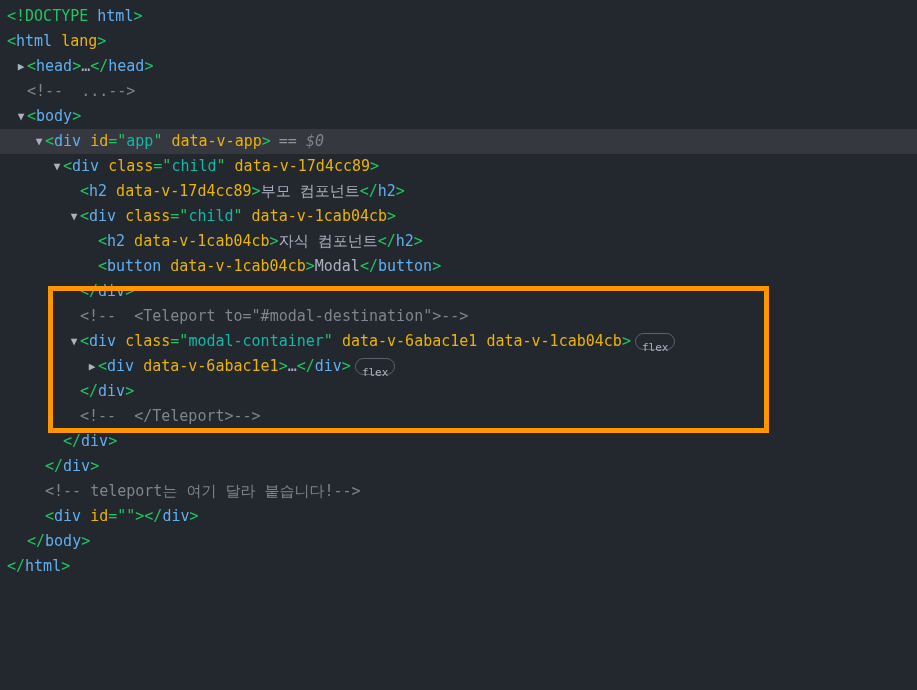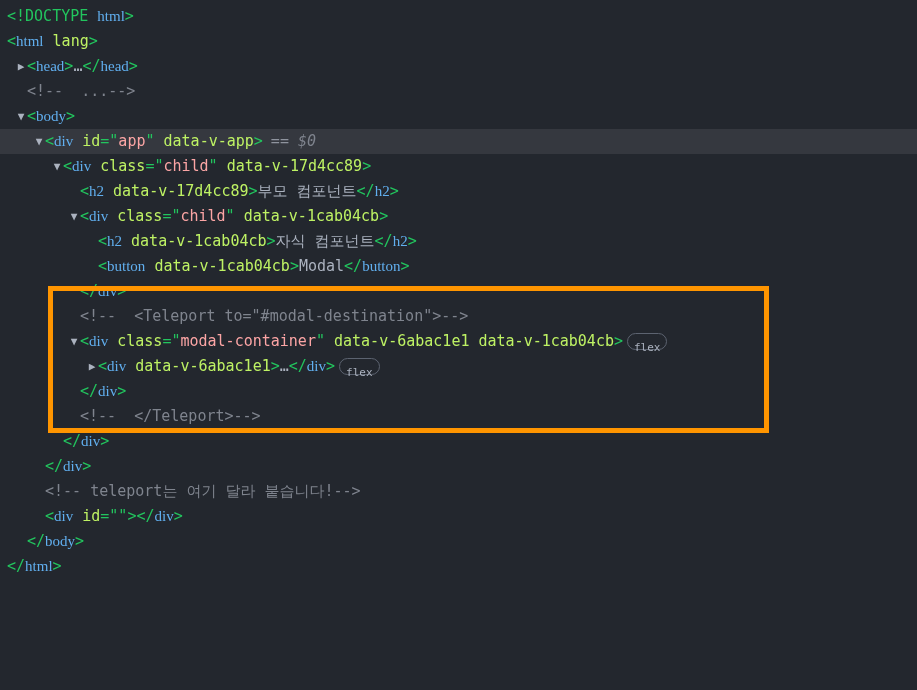--- a/index.html
+++ b/index.html
@@ -24,23 +24,23 @@
   .arrow {
     font-size: 11px;
     color: #abb2bf;
     display: inline-block;
     width: 12px;
     text-align: center;
     cursor: pointer;
     user-select: none;
   }
   .punct { color: #22c55e; }
-  .tag { color: #61afef; font-family: Liberation Serif, serif; }
-  .attr-name { color: #bef264; }
-  .attr-value-orange { color: #fca5a5; text-align: center; }
+  .tag { color: #61afef; }
+  .attr-name { color: #eab308; }
+  .attr-value-orange { color: #14b8a6; text-align: center; }
   .comment { color: #7f848e; }
   .text { color: #abb2bf; }
   .eqdollar { color: #7f848e; font-style: italic; }
   .eqsign { color: #8f949e; }
   .ellipsis { color: #abb2bf; }
   .badge {
     display: inline-block;
     border: 1px solid #5c6370;
     color: #abb2bf;
     font-size: 11px;

